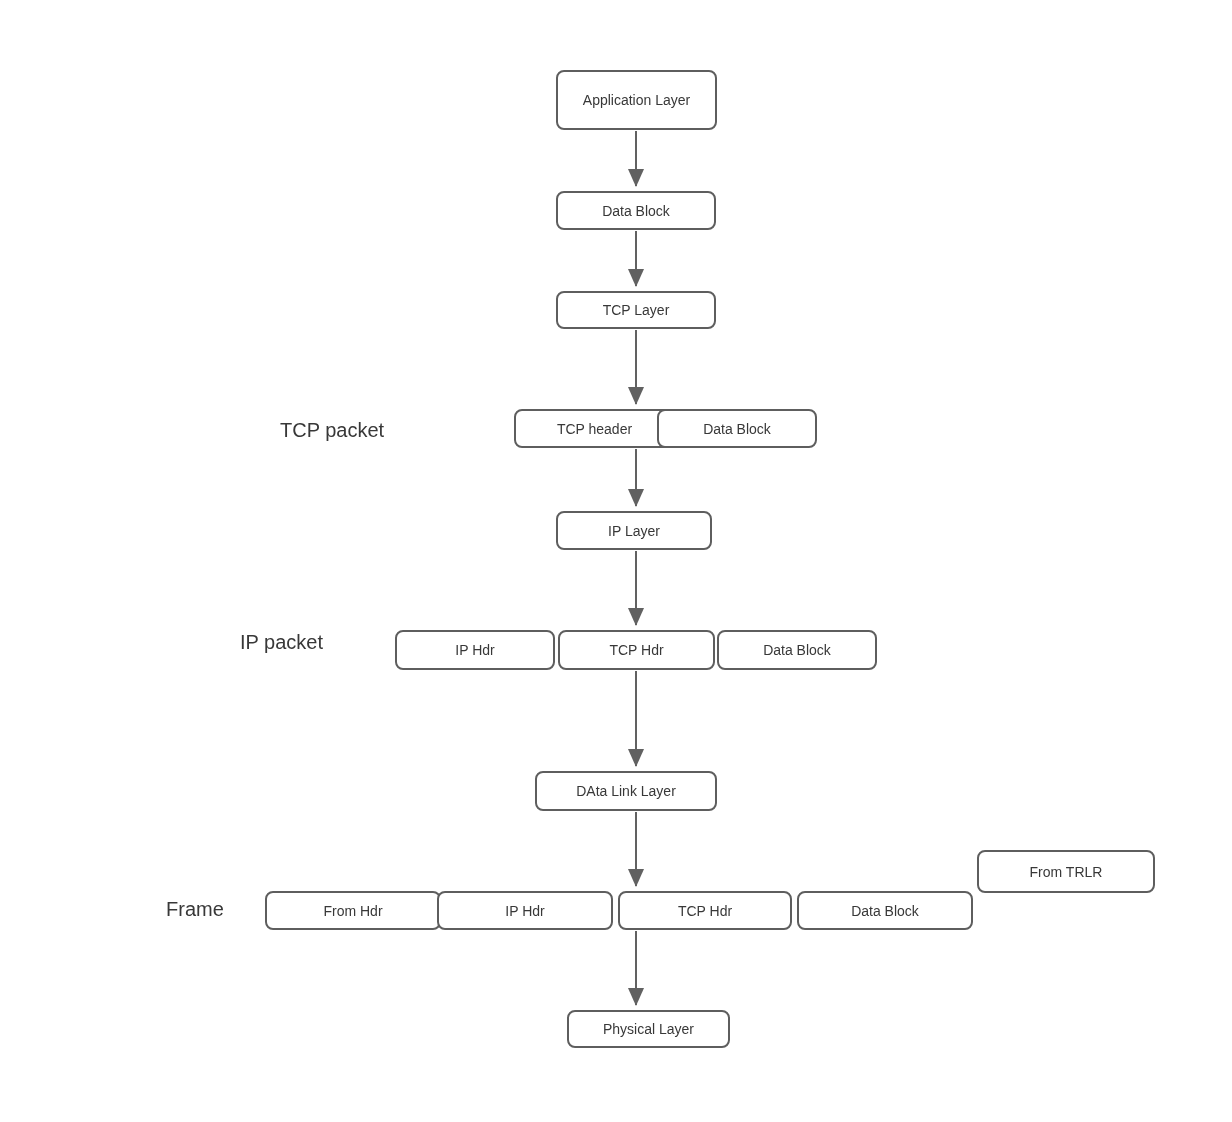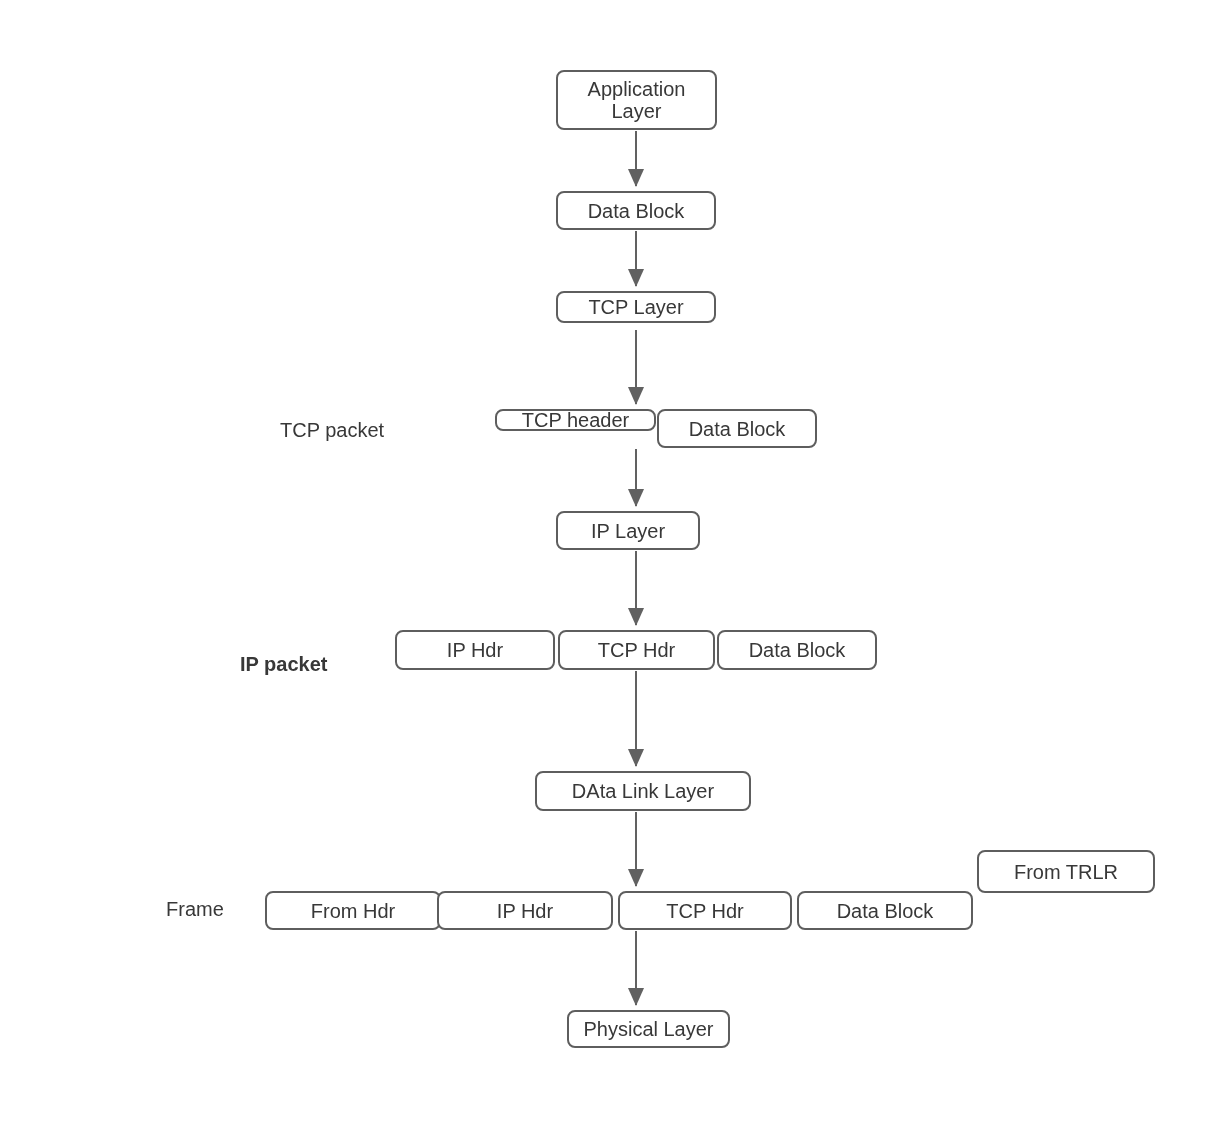--- a/index.html
+++ b/index.html
@@ -27,22 +27,22 @@
   .box {
     position: absolute;
     box-sizing: border-box;
     background: #ffffff;
     border: 2.5px solid #5e5e5e;
     border-radius: 8px;
     display: flex;
     align-items: center;
     justify-content: center;
     text-align: center;
-    font-size: 20px;
-    line-height: 22px;
+    font-size: 14px;
+    line-height: 30px;
     color: #383838;
     padding: 0 4px;
   }
   .row-label {
     position: absolute;
     font-size: 20px;
     line-height: 24px;
     color: #383838;
     white-space: nowrap;
     text-align: center;
@@ -66,34 +66,34 @@
     <line x1="636" y1="551" x2="636" y2="625" stroke="#616161" stroke-width="2" marker-end="url(#arrowhead)"></line>
     <line x1="636" y1="671" x2="636" y2="766" stroke="#616161" stroke-width="2" marker-end="url(#arrowhead)"></line>
     <line x1="636" y1="812" x2="636" y2="886" stroke="#616161" stroke-width="2" marker-end="url(#arrowhead)"></line>
     <line x1="636" y1="931" x2="636" y2="1005" stroke="#616161" stroke-width="2" marker-end="url(#arrowhead)"></line>
   </svg>
 
   <div class="box" style="left:556px; top:70px; width:161px; height:60px;">Application Layer</div>
 
   <div class="box" style="left:556px; top:191px; width:160px; height:39px;">Data Block</div>
 
-  <div class="box" style="left:556px; top:291px; width:160px; height:32px;">TCP Layer</div>
+  <div class="box" style="left:556px; top:291px; width:160px; height:38px;">TCP Layer</div>
 
   <div class="row-label" style="left:280px; top:418px;">TCP packet</div>
-  <div class="box" style="left:495px; top:409px; width:161px; height:22px;text-align:center;">TCP header</div>
+  <div class="box" style="left:514px; top:409px; width:161px; height:39px;text-align:center;">TCP header</div>
   <div class="box" style="left:657px; top:409px; width:160px; height:39px;">Data Block</div>
 
-  <div class="box" style="left:556px; top:511px; width:144px; height:39px;">IP Layer</div>
+  <div class="box" style="left:556px; top:511px; width:156px; height:39px;">IP Layer</div>
 
-  <div class="row-label" style="left:240px; top:652px;font-weight:bold;">IP packet</div>
+  <div class="row-label" style="left:240px; top:630px;">IP packet</div>
   <div class="box" style="left:395px; top:630px; width:160px; height:40px;">IP Hdr</div>
   <div class="box" style="left:558px; top:630px; width:157px; height:40px;">TCP Hdr</div>
   <div class="box" style="left:717px; top:630px; width:160px; height:40px;">Data Block</div>
 
-  <div class="box" style="left:535px; top:771px; width:216px; height:40px;">DAta Link Layer</div>
+  <div class="box" style="left:535px; top:771px; width:182px; height:40px;">DAta Link Layer</div>
 
   <div class="row-label" style="left:166px; top:897px;">Frame</div>
   <div class="box" style="left:257px; top:891px; width:176px; height:39px;margin-left:8px;">From Hdr</div>
   <div class="box" style="left:437px; top:891px; width:176px; height:39px;">IP Hdr</div>
   <div class="box" style="left:618px; top:891px; width:174px; height:39px;">TCP Hdr</div>
   <div class="box" style="left:797px; top:891px; width:176px; height:39px;">Data Block</div>
   <div class="box" style="left:977px; top:850px; width:178px; height:43px;">From TRLR</div>
 
   <div class="box" style="left:567px; top:1010px; width:163px; height:38px;">Physical Layer</div>
 

